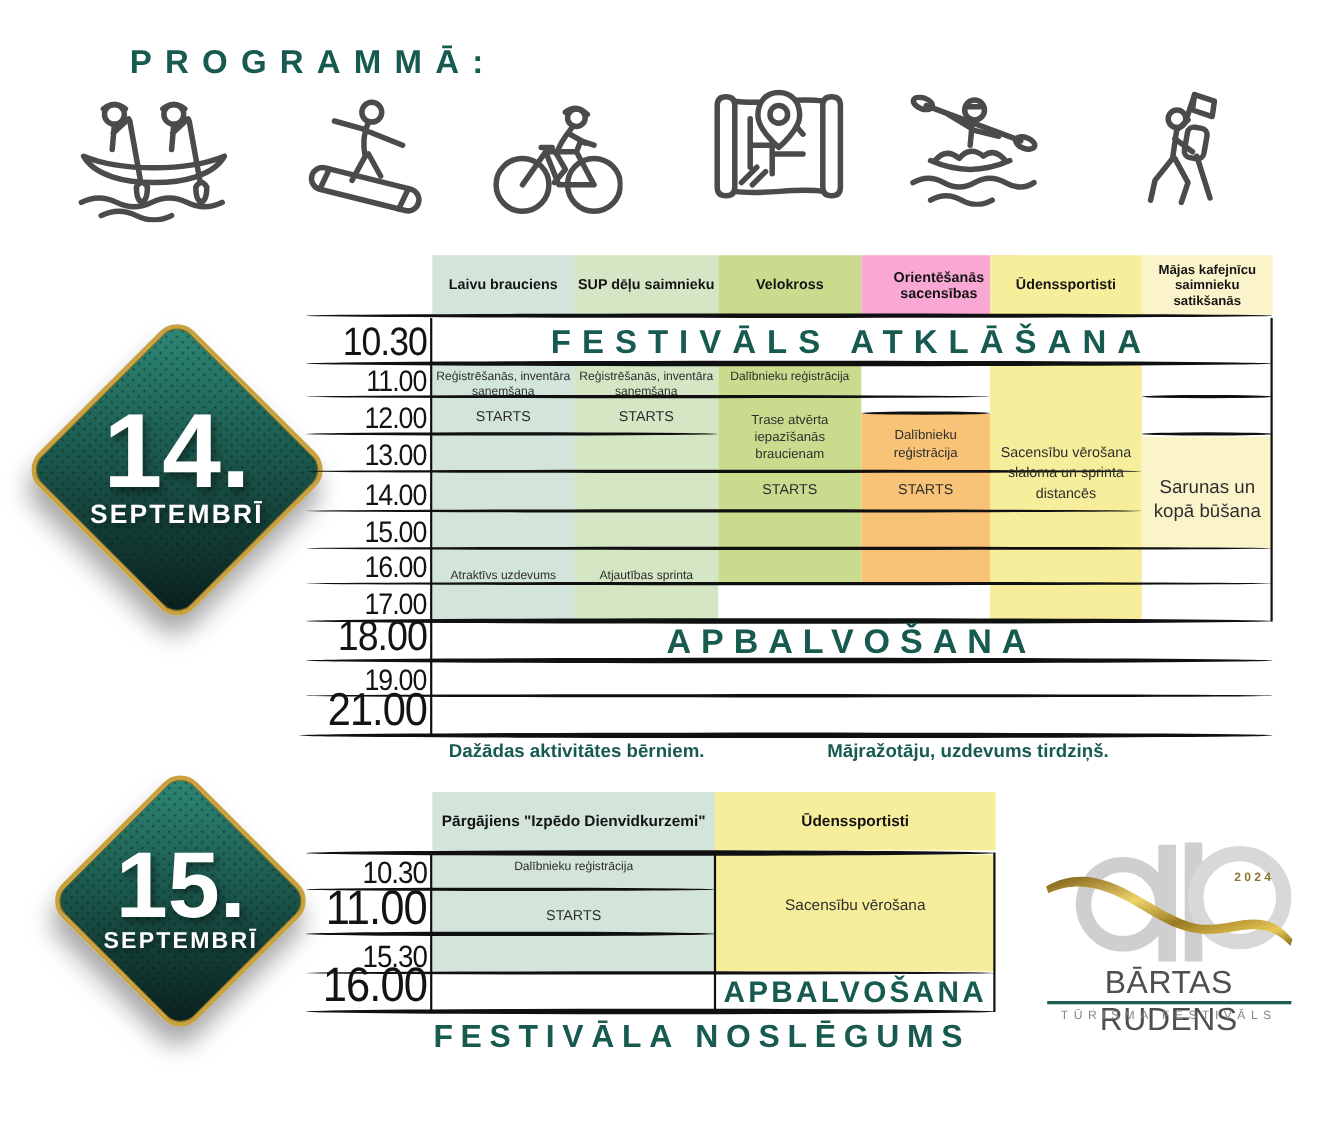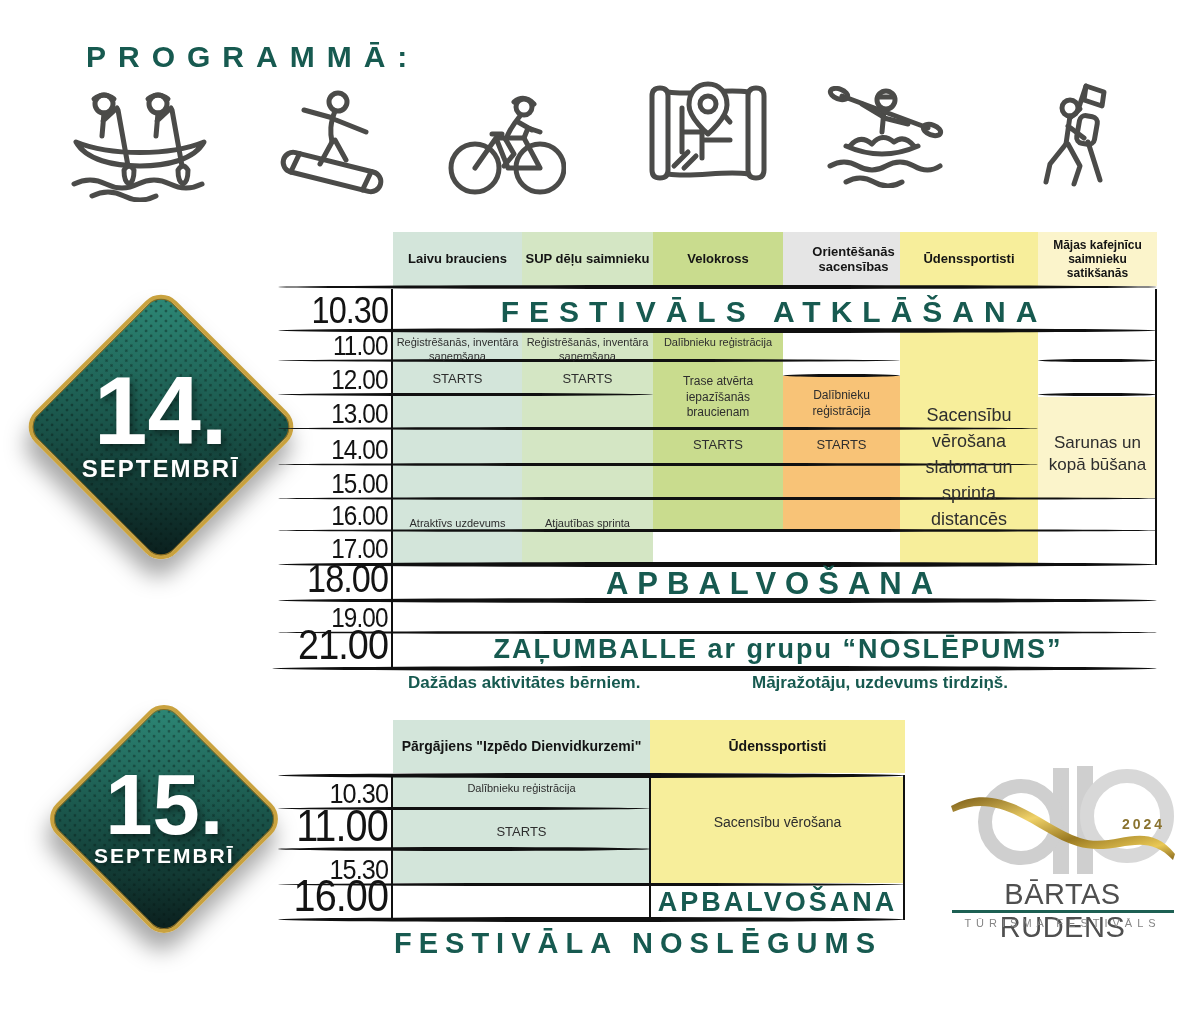--- a/index.html
+++ b/index.html
@@ -1,19 +1,19 @@
 <!DOCTYPE html>
 <html><head>
 <meta charset="utf-8">
 <style>
   html,body{margin:0;padding:0;background:#fff;}
   #poster{position:relative;width:1200px;height:1027px;background:#fff;overflow:hidden;
           font-family:"Liberation Sans",sans-serif;}
   .abs{position:absolute;}
-  .teal{color:#175a50;}
+  .teal{color:#175a50;margin-left:32px;}
   .big-teal{position:absolute;color:#175a50;font-weight:bold;text-align:center;white-space:nowrap;}
   .hdr-cell{position:absolute;display:flex;align-items:center;justify-content:center;text-align:center;
             font-weight:bold;font-size:13px;line-height:1.18;color:#141414;padding:2px;box-sizing:border-box;}
   .blk{position:absolute;}
   .ln{position:absolute;background:#101010;border-radius:50%;}
   .vln{position:absolute;background:#101010;}
   .tlabel{position:absolute;right:812px;text-align:right;color:#131313;font-weight:400;
           line-height:1;letter-spacing:-1px;transform:scaleX(.9);transform-origin:right bottom;white-space:nowrap;}
   .cell-txt{position:absolute;text-align:center;color:#2e2e2e;line-height:1.3;}
   .note{position:absolute;color:#175a50;font-weight:bold;font-size:17px;text-align:left;white-space:nowrap;}
@@ -25,21 +25,21 @@
   .diamond-inner{transform:rotate(-45deg);text-align:center;color:#fff;}
   .d-num{font-weight:bold;line-height:.82;text-shadow:3px 4px 8px rgba(0,0,0,.45);}
   .d-month{font-weight:bold;letter-spacing:2px;margin-top:4px;text-shadow:2px 2px 6px rgba(0,0,0,.45);}
   .icn{position:absolute;}
   .icn g{fill:none;stroke:#4b4b49;stroke-width:5;stroke-linecap:round;stroke-linejoin:round;}
   #logo-name{position:absolute;left:945px;top:878px;width:235px;text-align:center;color:#4f4f4f;
              font-size:29px;letter-spacing:.5px;font-weight:400;}
   #logo-rule{position:absolute;left:952px;top:910px;width:222px;height:3px;background:#1d6053;}
   #logo-sub{position:absolute;left:945px;top:917px;width:235px;text-align:center;color:#858585;
             font-size:11px;letter-spacing:5px;font-weight:400;}
-  #logo-year{position:absolute;left:1122px;top:816px;color:#8a7330;font-size:14px;font-weight:bold;letter-spacing:3px;}
+  #logo-year{position:absolute;left:1122px;top:792px;color:#8a7330;font-size:11px;font-weight:bold;letter-spacing:3px;}
 </style>
 </head>
 <body>
 
 <div id="poster">
 
   <div class="abs teal" style="left:86px;top:40px;font-size:30px;font-weight:bold;letter-spacing:12px;">PROGRAMMĀ:</div>
 
   <svg class="icn" style="left:70px;top:84px" width="140" height="118" viewBox="0 0 140 118">
     <g>
@@ -131,21 +131,21 @@
   <div class="diamond" style="left:77px;top:732px;width:166px;height:166px;">
     <div class="diamond-inner">
       <div class="d-num" style="font-size:85px;">15.</div>
       <div class="d-month" style="font-size:21px;">SEPTEMBRĪ</div>
     </div>
   </div>
 
   <div class="hdr-cell" style="left:393px;top:232px;width:129px;height:54px;background:#d3e5da;">Laivu brauciens</div>
   <div class="hdr-cell" style="left:522px;top:232px;width:131px;height:54px;background:#d4e6c4;">SUP dēļu saimnieku</div>
   <div class="hdr-cell" style="left:653px;top:232px;width:130px;height:54px;background:#c9dc8e;">Velokross</div>
-  <div class="hdr-cell" style="left:783px;top:232px;width:141px;height:54px;background:#e5e5e5;">Orientēšanās sacensības</div>
+  <div class="hdr-cell" style="left:783px;top:232px;width:141px;height:54px;background:#f9a8d4;">Orientēšanās sacensības</div>
   <div class="hdr-cell" style="left:900px;top:232px;width:138px;height:54px;background:#f7ee9b;">Ūdenssportisti</div>
   <div class="hdr-cell" style="left:1038px;top:232px;width:119px;height:54px;background:#fbf4cb;font-size:12px;">Mājas kafejnīcu saimnieku satikšanās</div>
 
   <div class="blk" style="left:393px;top:332px;width:129px;height:232px;background:#d3e5da;"></div>
   <div class="blk" style="left:522px;top:332px;width:131px;height:232px;background:#d4e6c4;"></div>
   <div class="blk" style="left:653px;top:332px;width:130px;height:199px;background:#c9dc8e;"></div>
   <div class="blk" style="left:783px;top:376px;width:117px;height:155px;background:#f8c377;"></div>
   <div class="blk" style="left:900px;top:332px;width:138px;height:232px;background:#f7ee9b;"></div>
   <div class="blk" style="left:1038px;top:397px;width:119px;height:101px;background:#fbf4cb;"></div>
 
@@ -174,32 +174,31 @@
   <div class="tlabel" style="top:437px;font-size:27px;">14.00</div>
   <div class="tlabel" style="top:471px;font-size:27px;">15.00</div>
   <div class="tlabel" style="top:503px;font-size:27px;">16.00</div>
   <div class="tlabel" style="top:536px;font-size:27px;">17.00</div>
   <div class="tlabel" style="top:560px;font-size:38px;">18.00</div>
   <div class="tlabel" style="top:605px;font-size:27px;">19.00</div>
   <div class="tlabel" style="top:624px;font-size:42px;">21.00</div>
 
   <div class="big-teal" style="left:393px;width:762px;top:295px;font-size:30px;letter-spacing:10px;">FESTIVĀLS ATKLĀŠANA</div>
   <div class="big-teal" style="left:393px;width:762px;top:566px;font-size:31px;letter-spacing:9px;">APBALVOŠANA</div>
-  <div class="big-teal" style="left:398px;width:760px;top:634px;font-size:27px;letter-spacing:2px;">ZAĻUMBALLE ar grupu “NOSLĒPUMS”</div>
 
   <div class="cell-txt" style="left:393px;width:129px;top:335px;font-size:11px;">Reģistrēšanās, inventāra saņemšana</div>
   <div class="cell-txt" style="left:522px;width:131px;top:335px;font-size:11px;">Reģistrēšanās, inventāra saņemšana</div>
   <div class="cell-txt" style="left:653px;width:130px;top:335px;font-size:11px;">Dalībnieku reģistrācija</div>
   <div class="cell-txt" style="left:393px;width:129px;top:371px;font-size:13px;">STARTS</div>
   <div class="cell-txt" style="left:522px;width:131px;top:371px;font-size:13px;">STARTS</div>
   <div class="cell-txt" style="left:658px;width:120px;top:374px;font-size:12px;">Trase atvērta iepazīšanās braucienam</div>
   <div class="cell-txt" style="left:788px;width:107px;top:388px;font-size:12px;">Dalībnieku reģistrācija</div>
   <div class="cell-txt" style="left:653px;width:130px;top:437px;font-size:13px;">STARTS</div>
   <div class="cell-txt" style="left:783px;width:117px;top:437px;font-size:13px;">STARTS</div>
-  <div class="cell-txt" style="left:905px;width:128px;top:402px;font-size:18px;line-height:1.45;">Sacensību vērošana slaloma un sprinta distancēs</div>
+  <div class="cell-txt" style="left:905px;width:128px;top:402px;font-size:13px;line-height:1.45;">Sacensību vērošana slaloma un sprinta distancēs</div>
   <div class="cell-txt" style="left:1040px;width:115px;top:432px;font-size:17px;">Sarunas un kopā būšana</div>
   <div class="cell-txt" style="left:393px;width:129px;top:516px;font-size:11px;">Atraktīvs uzdevums</div>
   <div class="cell-txt" style="left:522px;width:131px;top:516px;font-size:11px;">Atjautības sprinta</div>
 
   <div class="note" style="left:408px;width:320px;top:673px;">Dažādas aktivitātes bērniem.</div>
   <div class="note" style="left:752px;width:330px;top:673px;">Mājražotāju, uzdevums tirdziņš.</div>
 
   <div class="hdr-cell" style="left:393px;top:720px;width:257px;height:53px;background:#d3e5da;font-size:14px;">Pārgājiens "Izpēdo Dienvidkurzemi"</div>
   <div class="hdr-cell" style="left:650px;top:720px;width:255px;height:53px;background:#f7ee9b;font-size:14px;">Ūdenssportisti</div>
 

